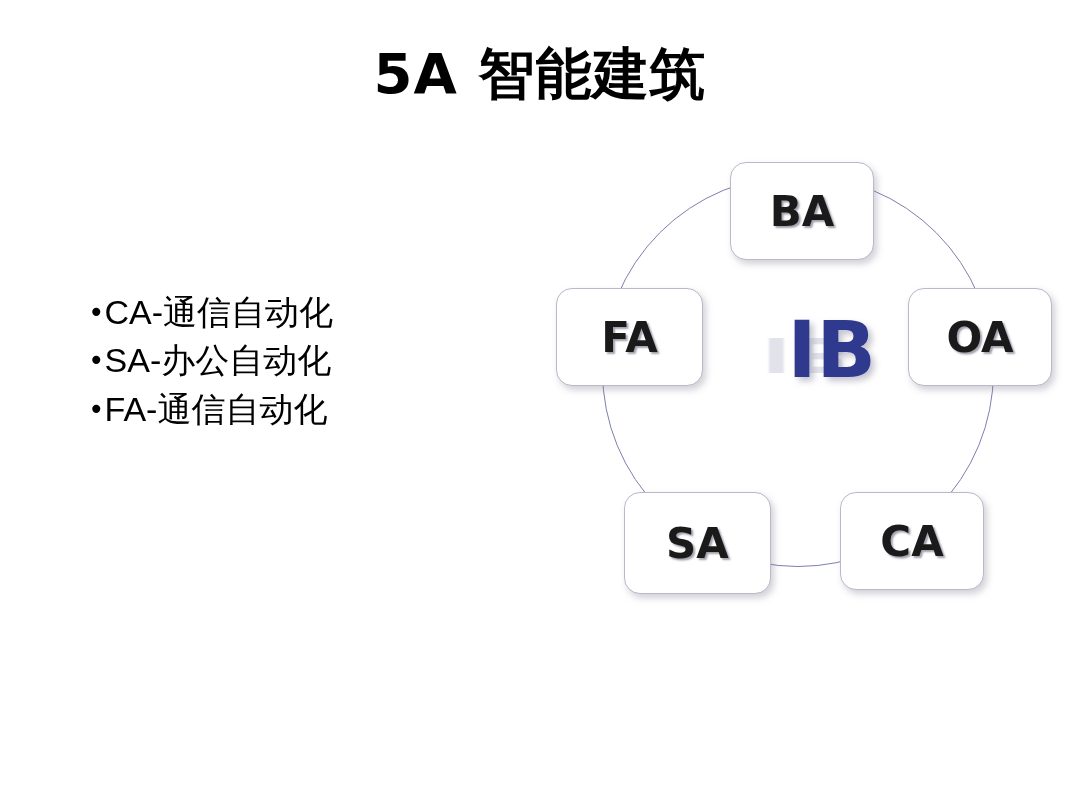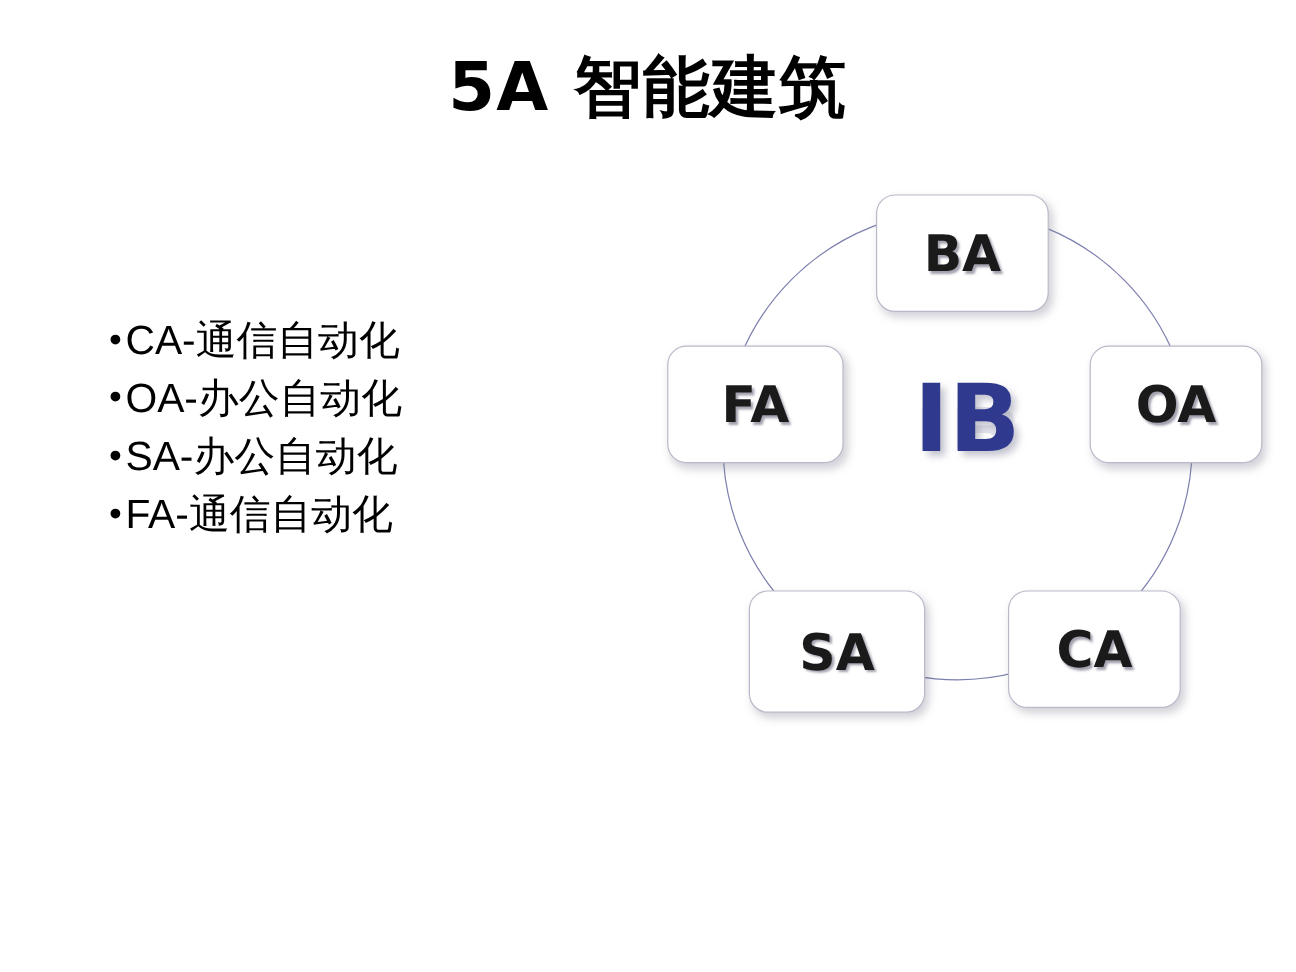--- a/index.html
+++ b/index.html
@@ -28,21 +28,21 @@
     font-size: 56px;
     font-weight: bold;
     color: #000000;
     letter-spacing: 1px;
     line-height: 1.15;
     font-family: "DejaVu Sans", "Liberation Sans", sans-serif;
   }
   .bullet-list {
     position: absolute;
     left: 88px;
-    top: 260px;
+    top: 288px;
     width: 440px;
   }
   .bullet-item {
     font-size: 34px;
     color: #000000;
     line-height: 1.42;
     white-space: nowrap;
     font-family: "DejaVu Serif", "Liberation Serif", serif;
   }
   .bullet-item .dot {
@@ -91,21 +91,21 @@
   .node-oa { left: 368px; top: 148px; width: 142px; height: 96px; }
   .node-ca { left: 300px; top: 352px; width: 142px; height: 96px; }
   .node-sa { left: 84px; top: 352px; width: 145px; height: 100px; }
   .node-fa { left: 16px; top: 148px; width: 145px; height: 96px; }
 
   .center-label {
     position: absolute;
     left: 196px;
     top: 165px;
     width: 140px;
-    text-align: center;
+    text-align: right;
     font-size: 78px;
     font-weight: bold;
     color: #2f3a8f;
     font-family: "DejaVu Sans", "Liberation Sans", sans-serif;
     text-shadow: 4px 4px 6px rgba(150,150,170,0.55);
   }
   .center-reflection {
     position: absolute;
     left: 196px;
     top: 243px;
@@ -123,23 +123,20 @@
 </head>
 <body>
 
 <div class="slide">
 
   <div class="slide-title">5A 智能建筑</div>
 
   <div class="bullet-list">
     <div class="bullet-item">
       <span class="dot">•</span><span class="code">CA</span><span class="code">-</span><span>通信自动化</span>
-    </div>
-    <div class="bullet-item">
-      <span class="dot">•</span><span class="code">OA</span><span class="code">-</span><span>办公自动化</span>
     </div>
     <div class="bullet-item">
       <span class="dot">•</span><span class="code">SA</span><span class="code">-</span><span>办公自动化</span>
     </div>
     <div class="bullet-item">
       <span class="dot">•</span><span class="code">FA</span><span class="code">-</span><span>通信自动化</span>
     </div>
   </div>
 
   <div class="diagram">

